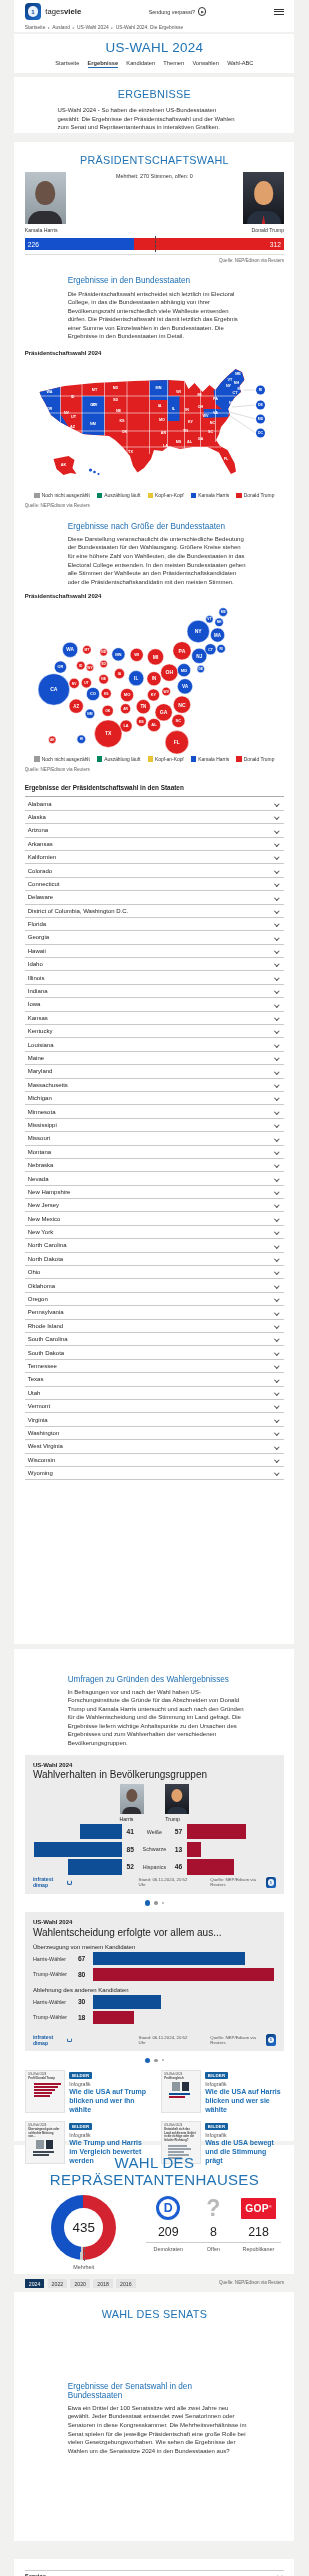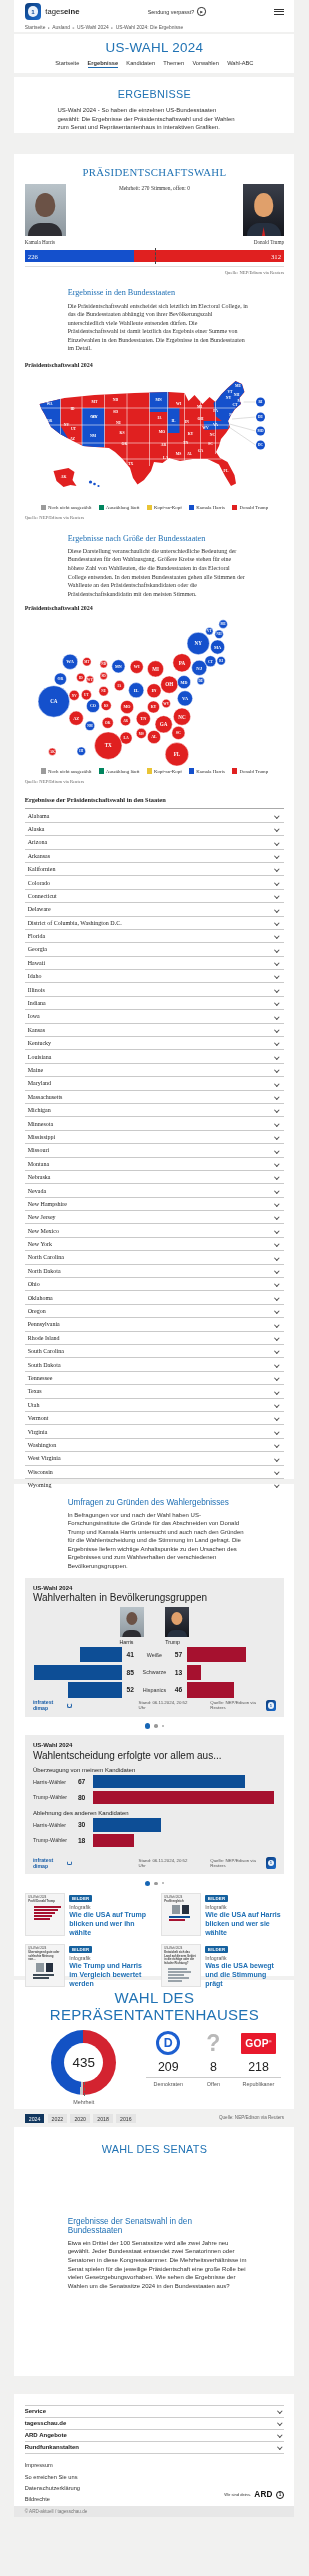--- a/index.html
+++ b/index.html
@@ -37,21 +37,21 @@
   .h-blue { font-size:8.2px; color:#1e6fb4; font-weight:400; }
   .body-txt { font-size:6px; line-height:1.42; color:#333; margin-top:4.1px; }
   .mini-label { font-size:6px; font-weight:bold; color:#222; }
   .src { font-size:4.6px; color:#666; }
   .legend { display:flex; justify-content:center; gap:7.2px; font-size:4.9px; color:#333; align-items:center; }
   .legend .it { display:flex; align-items:center; gap:2.1px; }
   .legend .sw { width:5.2px; height:5.2px; display:inline-block; }
 
   
   #card-ergebnisse { height:56px; margin-top:4.1px; padding-top:11.3px; }
-  #card-main { height:1325px; margin-top:21px; padding:12.4px 10.3px 0 10.3px;font-family:Liberation Serif, serif; }
+  #card-main { height:1502px; margin-top:9px; padding:12.4px 10.3px 0 10.3px; }
 
   .cand-row { margin-top:6.2px; display:flex; align-items:flex-start; }
   .cand { width:41px; }
   .portrait { width:41px; height:52px; position:relative; overflow:hidden; }
   .portrait .head { position:absolute; left:50%; top:9.3px; transform:translateX(-50%); width:19.6px; height:24px; border-radius:50% 50% 45% 45%; }
   .portrait .body { position:absolute; left:50%; bottom:-7.2px; transform:translateX(-50%); width:34px; height:20.6px; border-radius:12.4px 12.4px 0 0; }
   .p-harris { background:linear-gradient(180deg,#b9c3c9,#8d979e); }
   .p-harris .head { background:#6b5246; }
   .p-harris .body { background:#2e2e33; }
   .p-trump { background:linear-gradient(180deg,#3a3f4a,#14161c); }
@@ -170,21 +170,21 @@
 </head>
 <body>
 
 <div class="col">
 
   <div class="card" id="card-header">
     <div class="hdr-row">
       <div class="ts-logo">
           <span class="ring">1</span>
         </div>
-      <div class="wordmark"><span>tages</span><b>eine</b></div>
+      <div class="wordmark"><span>tages</span><b>viele</b></div>
       <div class="missed">
         <span>Sendung verpasst?</span>
         <span class="play">▶</span>
       </div>
       <div class="burger">
           <i></i>
           <i></i>
           <i></i>
         </div>
     </div>
@@ -719,21 +719,21 @@
           <span class="chev"></span>
         </div>
         <div class="state-row">
           <span>Wyoming</span>
           <span class="chev"></span>
         </div>
       </div>
   </div>
 
   <div class="card" id="card-umfragen">
-    <div class="indent" style="margin-top:0">
+    <div class="indent" style="margin-top:12px">
       <div class="h-blue">Umfragen zu Gründen des Wahlergebnisses</div>
       <div class="body-txt">In Befragungen vor und nach der Wahl haben US-Forschungsinstitute die Gründe für das Abschneiden von Donald Trump und Kamala Harris untersucht und auch nach den Gründen für die Wahlentscheidung und die Stimmung im Land gefragt. Die Ergebnisse liefern wichtige Anhaltspunkte zu den Ursachen des Ergebnisses und zum Wahlverhalten der verschiedenen Bevölkerungsgruppen.</div>
     </div>
 
     <div class="panel" style="margin-top:7.2px">
       <div class="kicker">US-Wahl 2024</div>
       <div class="ptitle">Wahlverhalten in Bevölkerungsgruppen</div>
       <div class="duo">
         <div class="dcol">
             <div class="mini-portrait p-harris">

